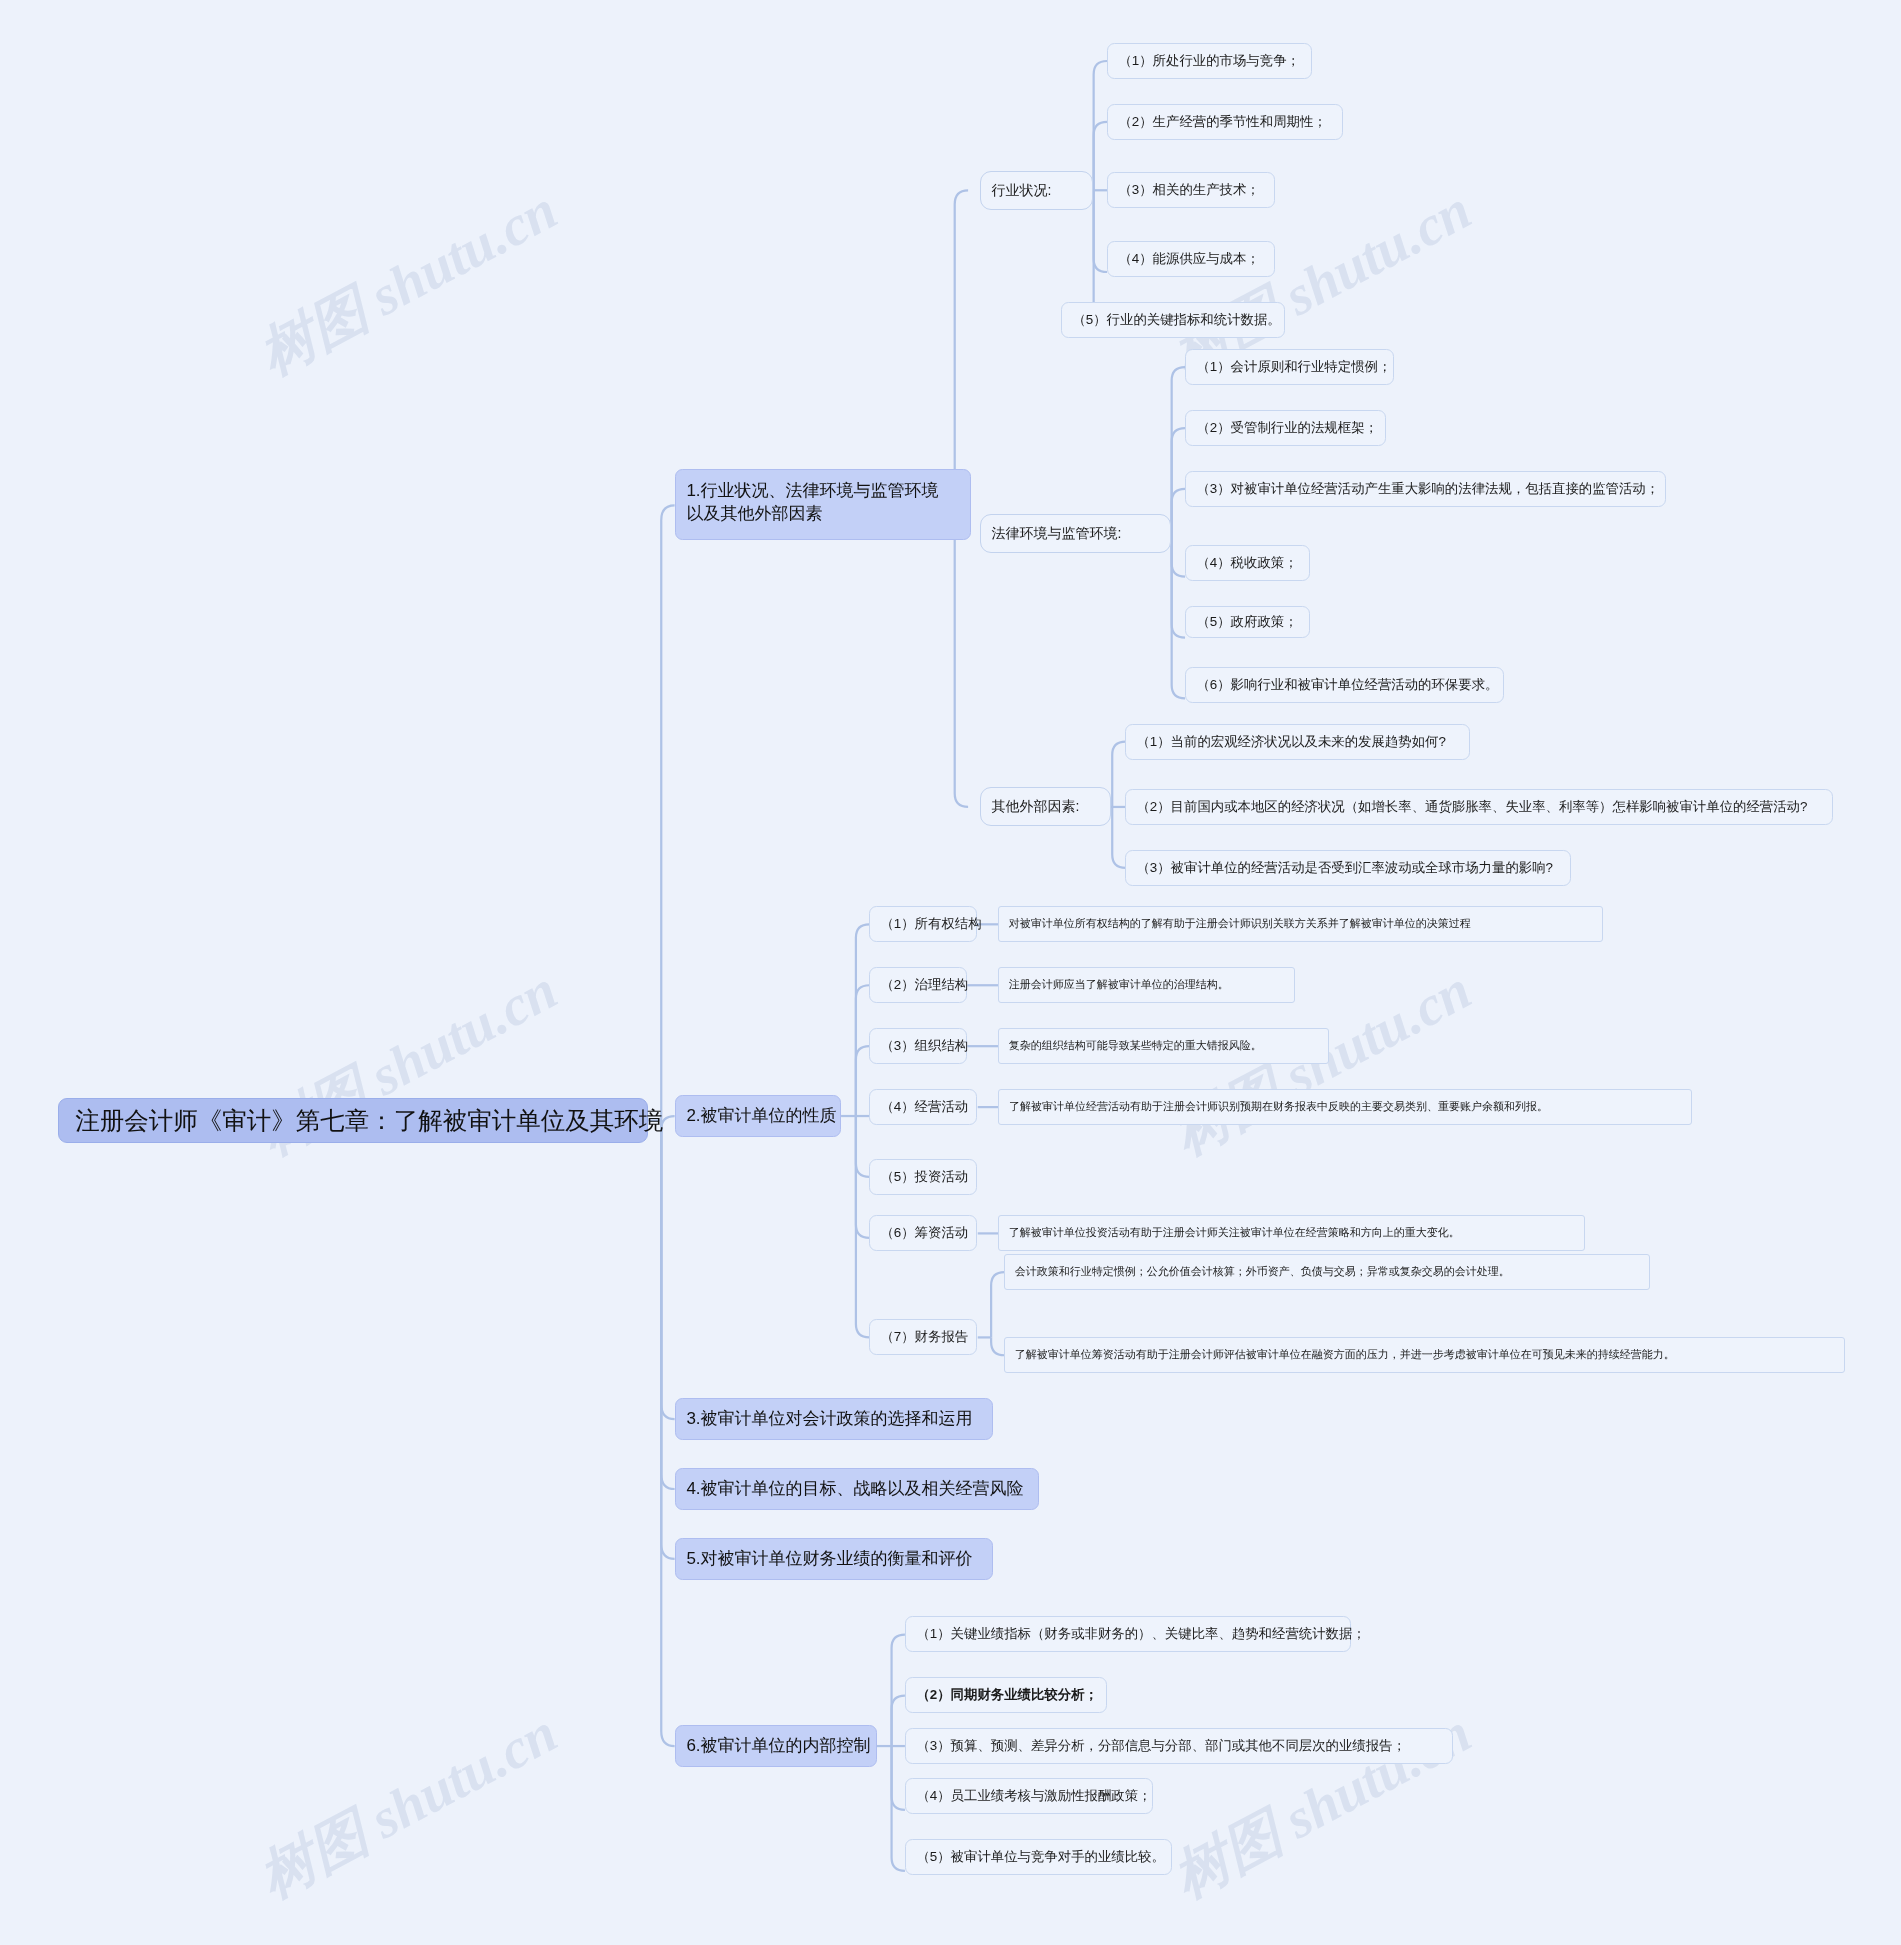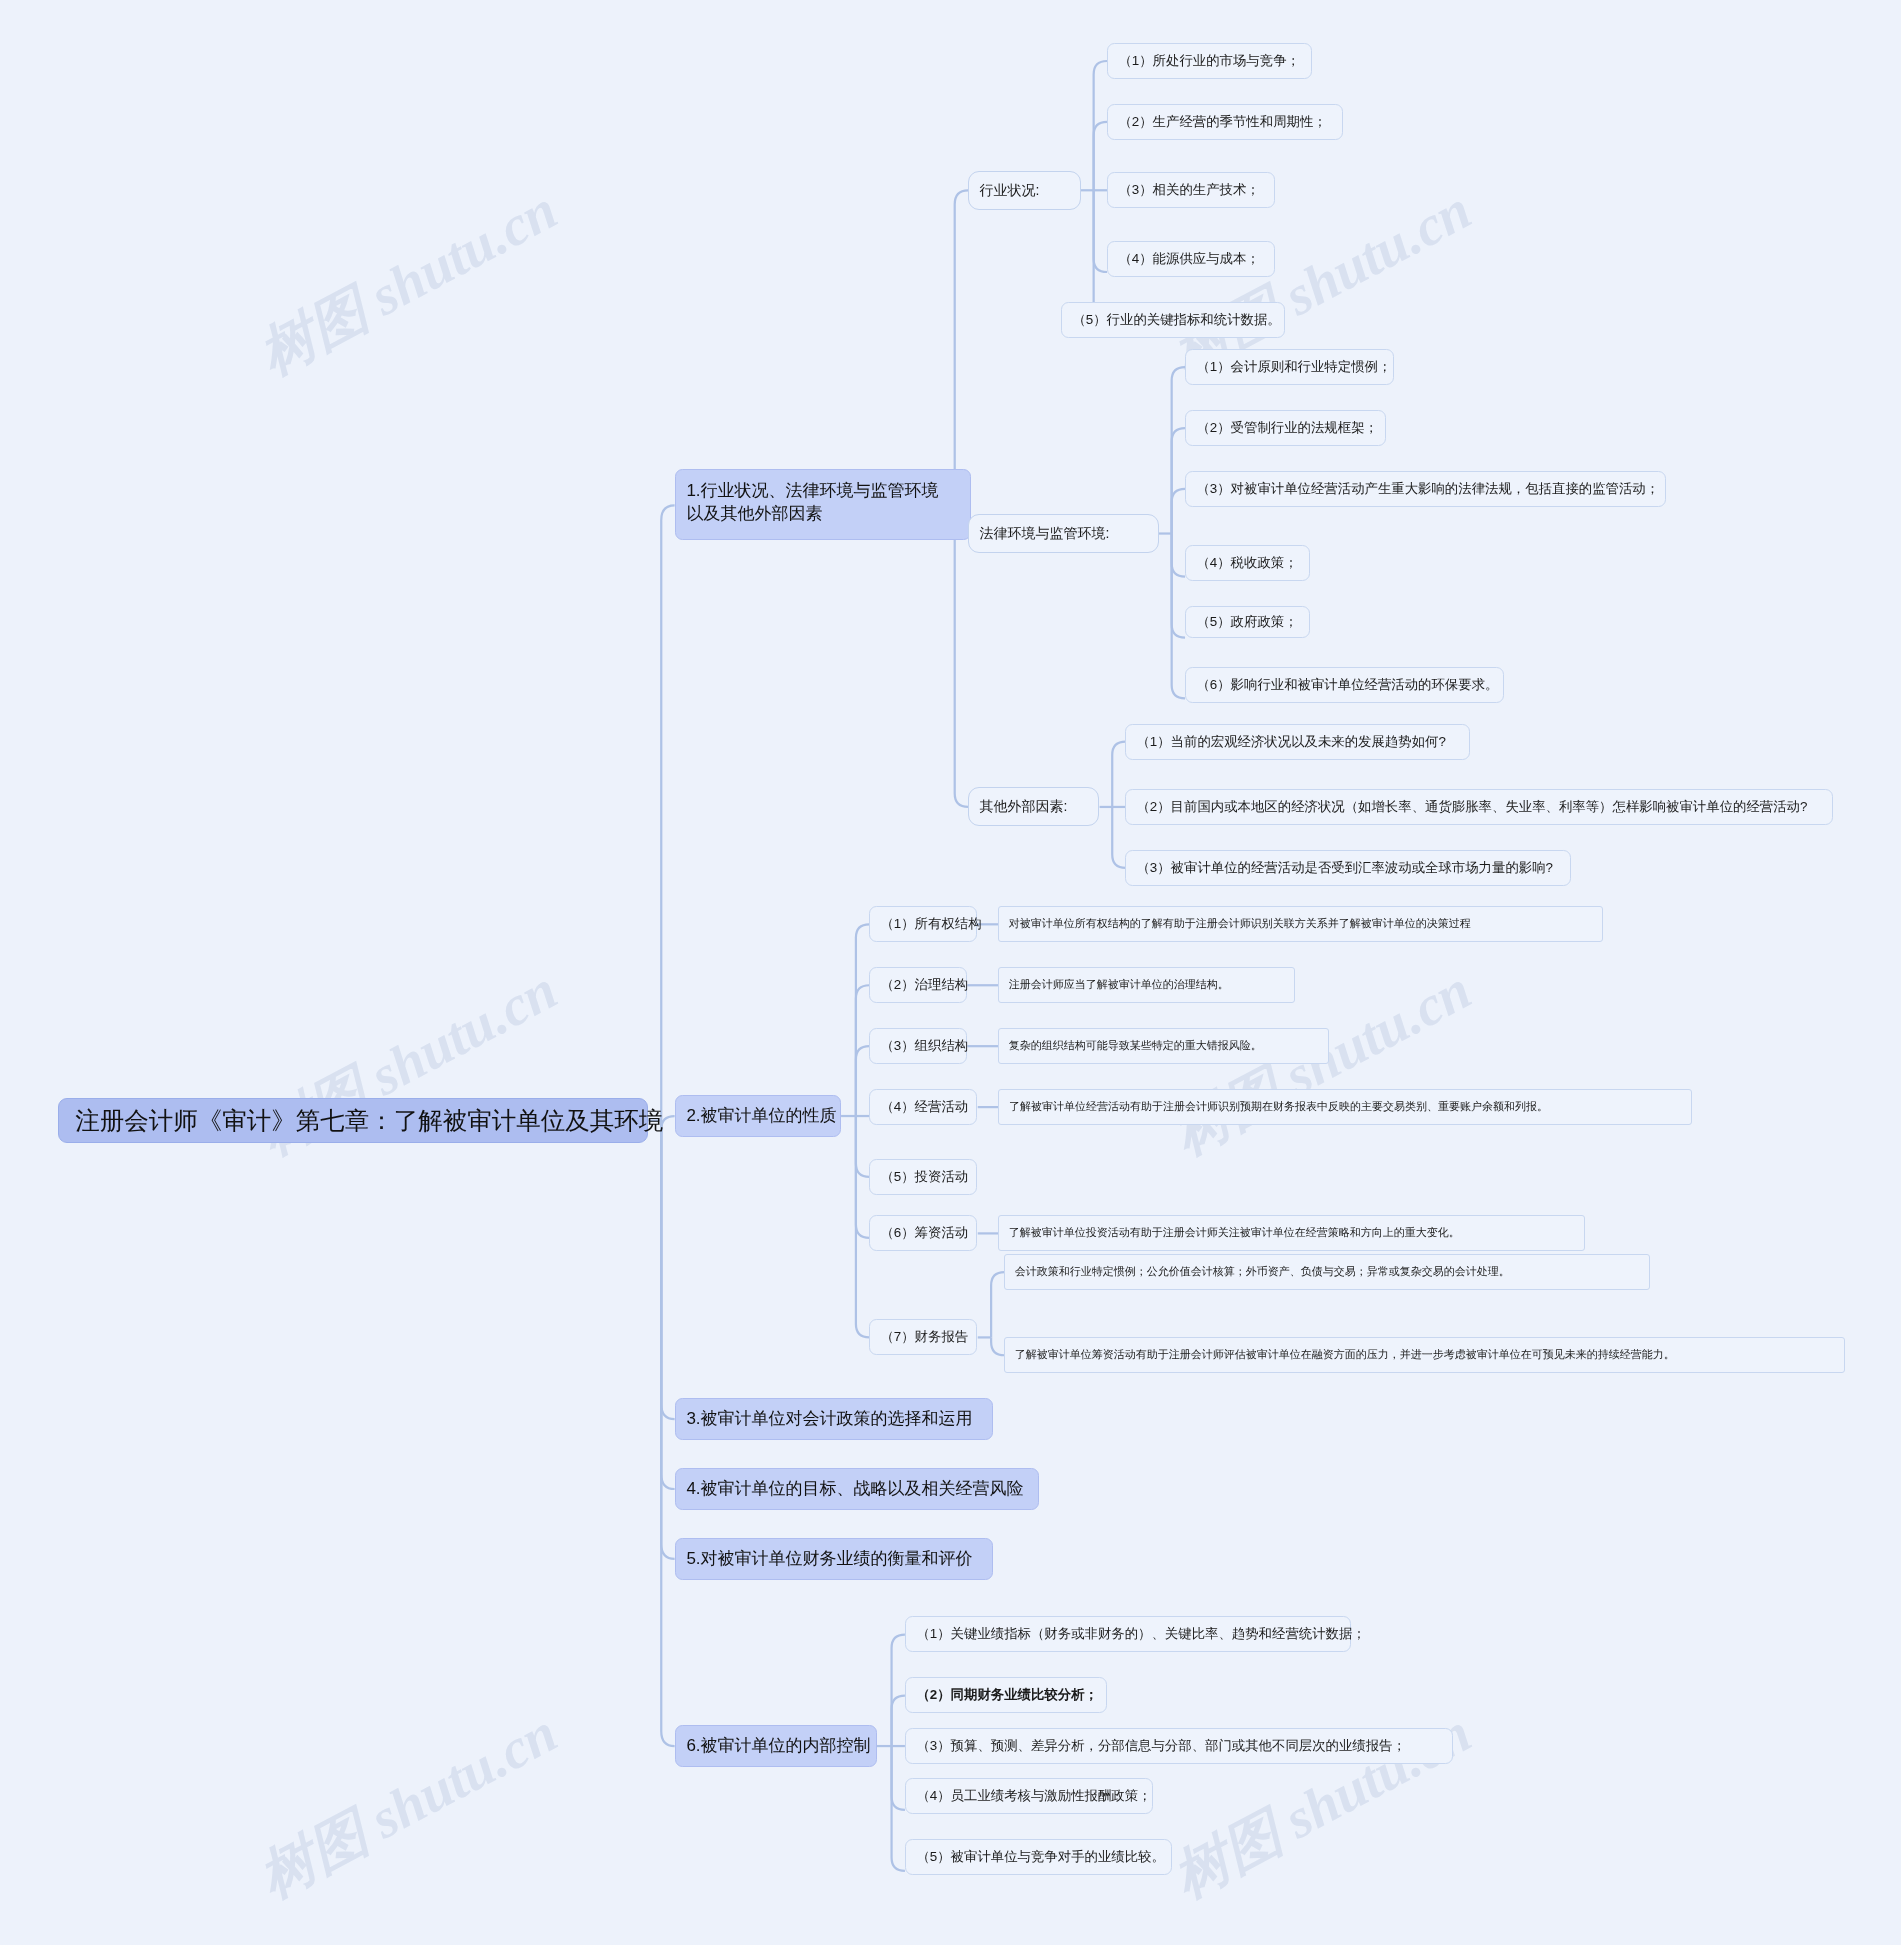--- a/index.html
+++ b/index.html
@@ -58,20 +58,21 @@
     border-radius:7.4px;
   }
   .lv1.multi{ line-height:1.35; display:block; padding-top:10.4px;}
   .lv2{
     background:#eef3fc;
     border:0.7px solid #c3d3ee;
     color:#1b1b1b;
     font-size:14px;
     padding:0 10.4px;
     border-radius:11px;
+    margin-left:12px;
   }
   .lv3{
     background:#eef3fc;
     border:0.7px solid #c8d7f0;
     color:#1b1b1b;
     font-size:13.4px;
     padding:0 10.4px;
     border-radius:7.4px;
   }
   .lv4{

